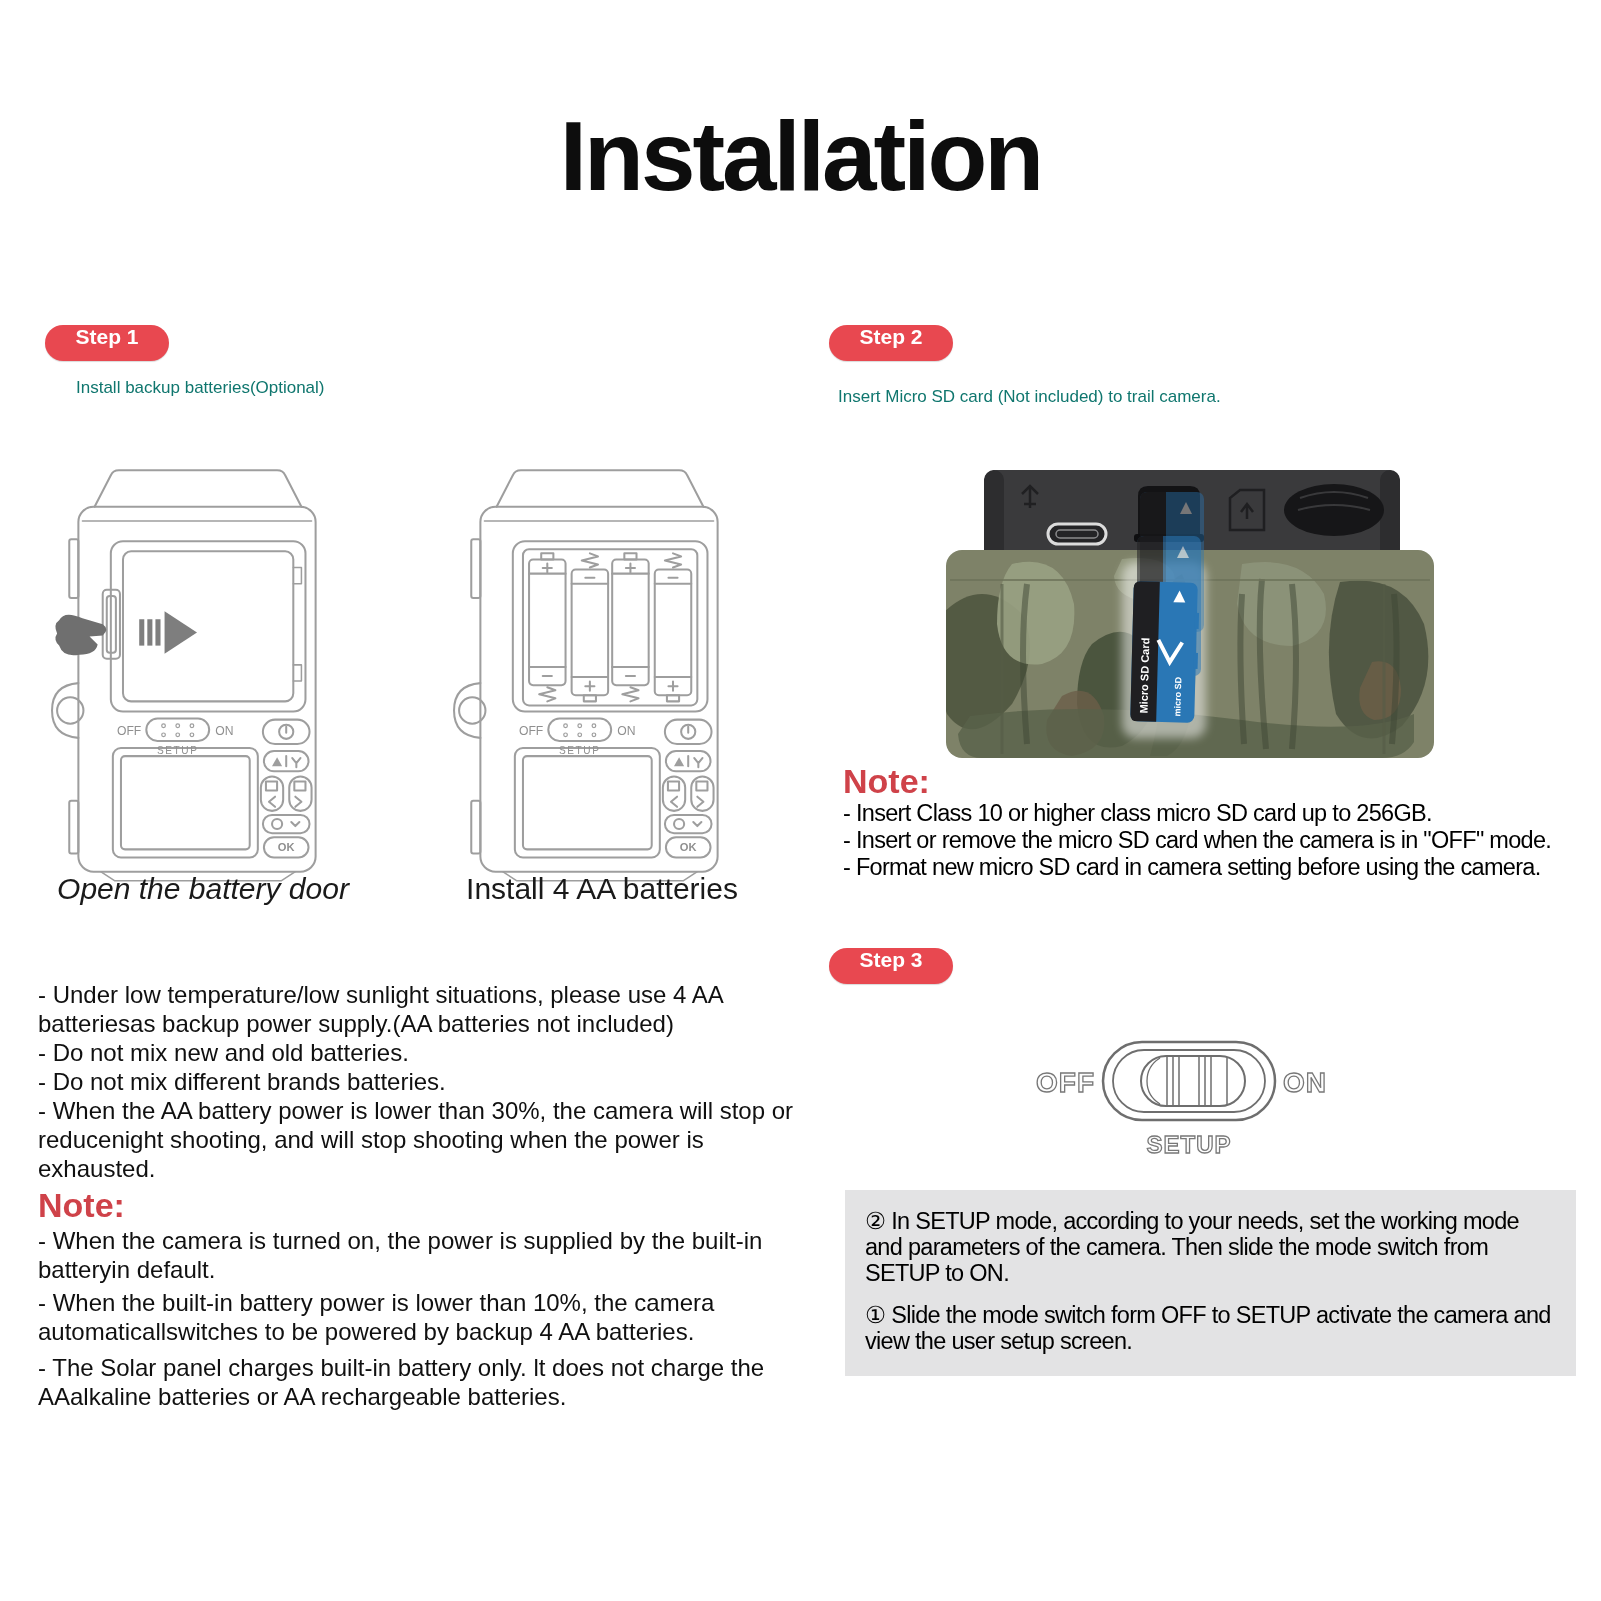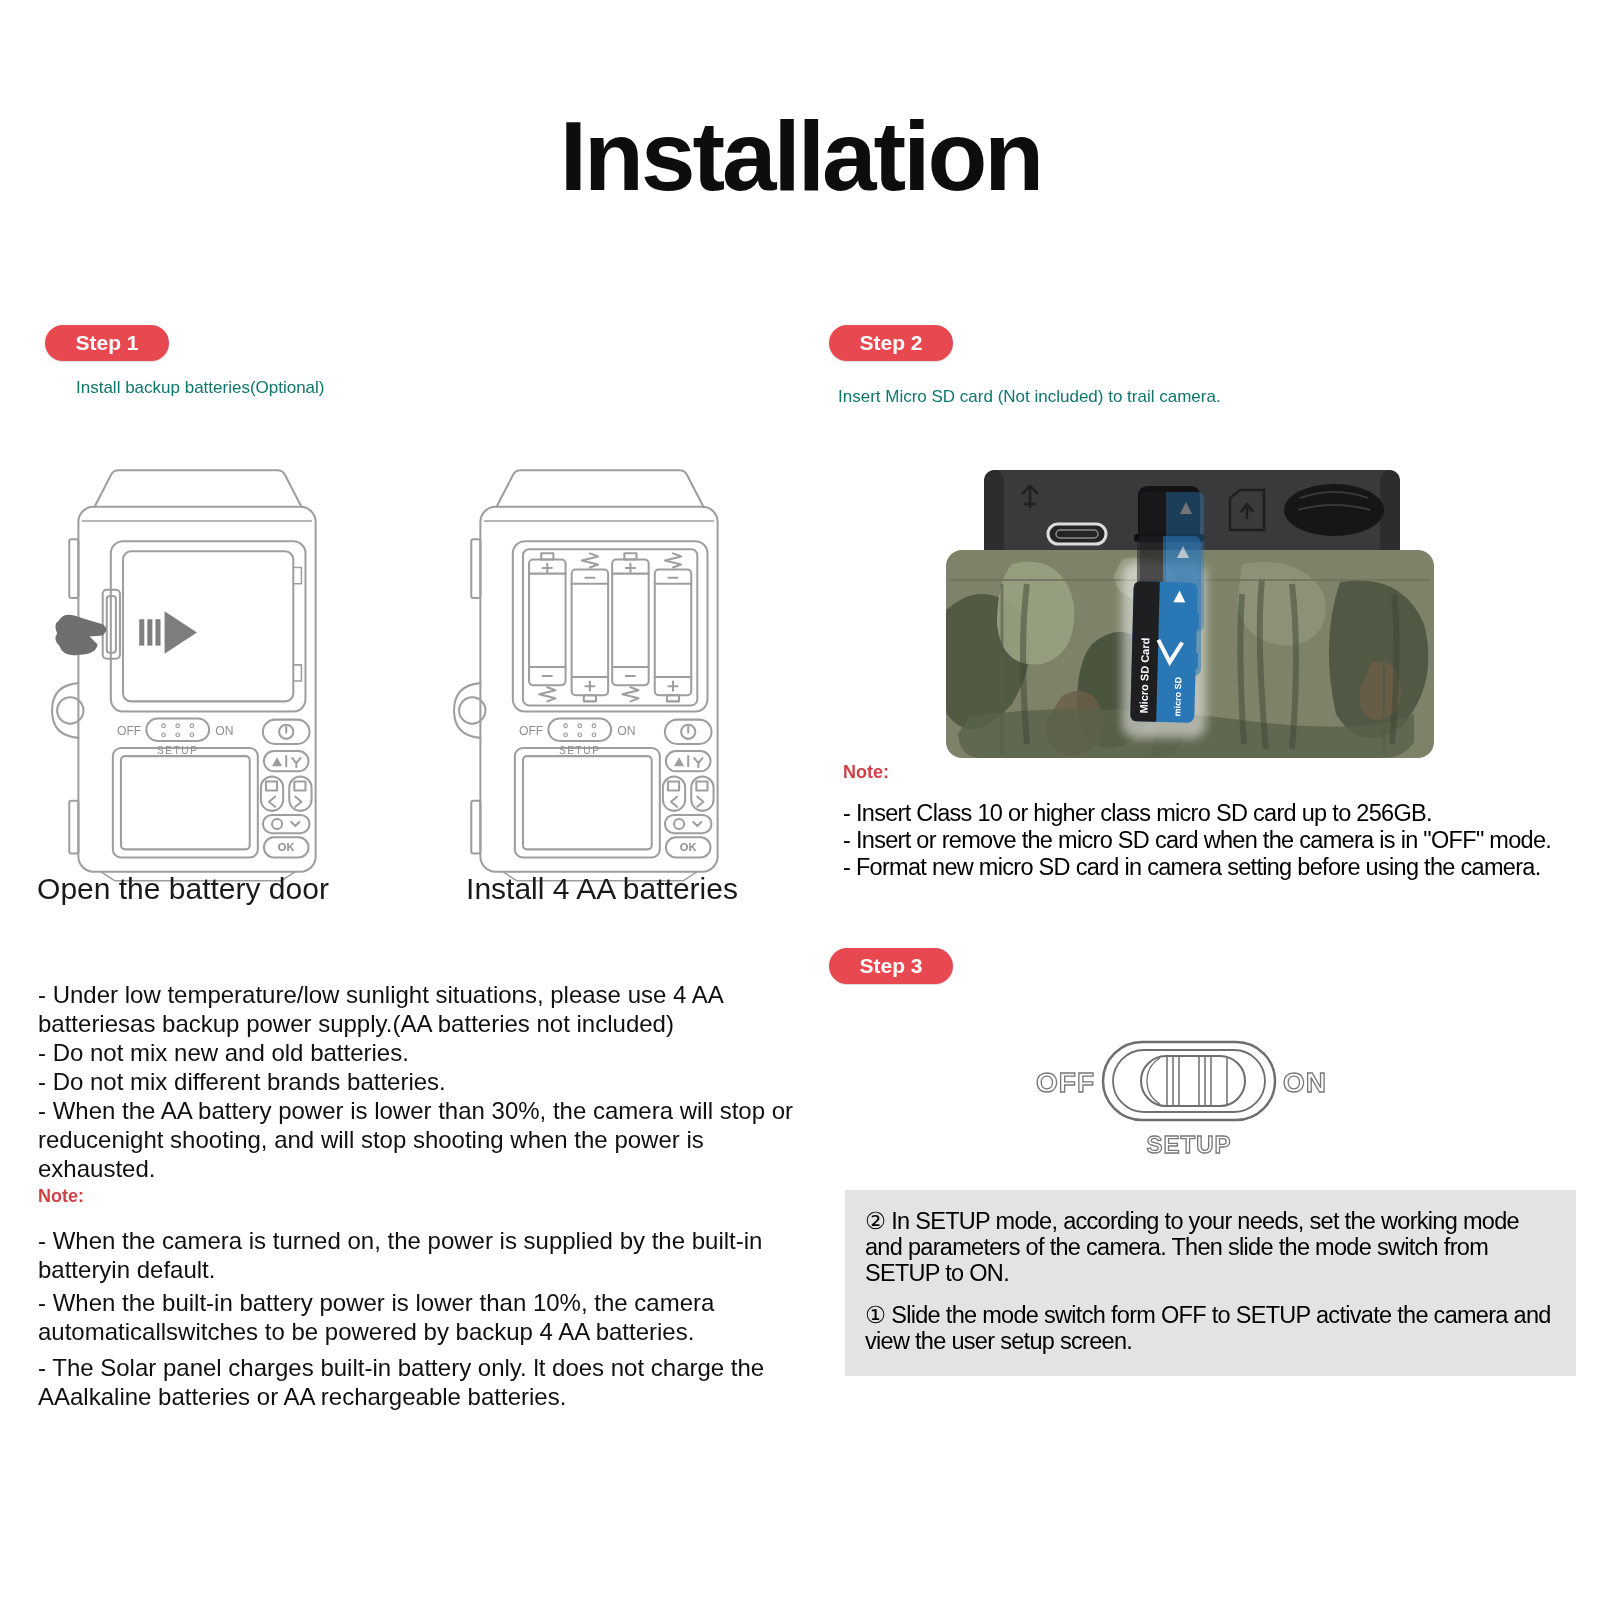--- a/index.html
+++ b/index.html
@@ -8,28 +8,28 @@
     font-family:"Liberation Sans", sans-serif;color:#111;
   }
   .abs{position:absolute;}
   .page-title{
     left:0;right:0;top:100px;text-align:center;
     font-size:98px;font-weight:bold;letter-spacing:-3px;color:#0d0d0d;
   }
   .badge{
     width:124px;height:36px;background:#e84850;border-radius:18px;
     color:#fff;font-size:21px;font-weight:bold;
-    display:flex;align-items:center;justify-content:center;
+    display:flex;justify-content:center;
     box-shadow:0 1px 1px rgba(0,0,0,0.15);
   }
   .subtitle{font-size:17px;color:#0f766e;}
   .caption{font-size:30px;color:#1a1a1a;text-align:center;}
   .body-text{font-size:24px;line-height:29px;color:#101010;}
   .body-text div{margin:0;}
-  .note-label{font-size:18px;font-weight:bold;color:#cf4249;}
+  .note-label{font-size:34px;font-weight:bold;color:#cf4249;}
   .cond{font-size:23.5px;line-height:26px;letter-spacing:-0.7px;color:#000000;}
   .cond div{margin-bottom:1px;}
   .graybox{
     width:691px;background:#e3e3e4;padding:18px 20px 6px 20px;
   }
   .graybox p{margin:0 0 16px 0;}
   svg text{font-family:"Liberation Sans", sans-serif;}
 </style>
 </head>
 <body>
@@ -191,21 +191,21 @@
     <rect x="211" y="366" width="44" height="20" rx="10"></rect>
   </g>
   <g fill="#8f8f8f" stroke="none">
     <text x="90" y="265" font-size="12" text-anchor="end">OFF</text>
     <text x="163" y="265" font-size="12">ON</text>
     <text x="126" y="284" font-size="10" text-anchor="middle" letter-spacing="1.5">SETUP</text>
     <text x="233" y="380" font-size="11" font-weight="bold" text-anchor="middle">OK</text>
   </g>
 </svg>
 
-<div class="abs caption" style="left:8px;top:872px;width:350px;">Open the battery door</div>
+<div class="abs caption" style="left:28px;top:872px;width:350px;font-style:italic;">Open the battery door</div>
 <div class="abs caption" style="left:442px;top:872px;width:320px;">Install 4 AA batteries</div>
 
 <div class="abs body-text" style="left:38px;top:980px;width:778px;">
   <div>- Under low temperature/low sunlight situations, please use 4 AA batteriesas backup power supply.(AA batteries not included)</div>
   <div>- Do not mix new and old batteries.</div>
   <div>- Do not mix different brands batteries.</div>
   <div>- When the AA battery power is lower than 30%, the camera will stop or reducenight shooting, and will stop shooting when the power is exhausted.</div>
 </div>
 
 <div class="abs note-label" style="left:38px;top:1186px;">Note:</div>

